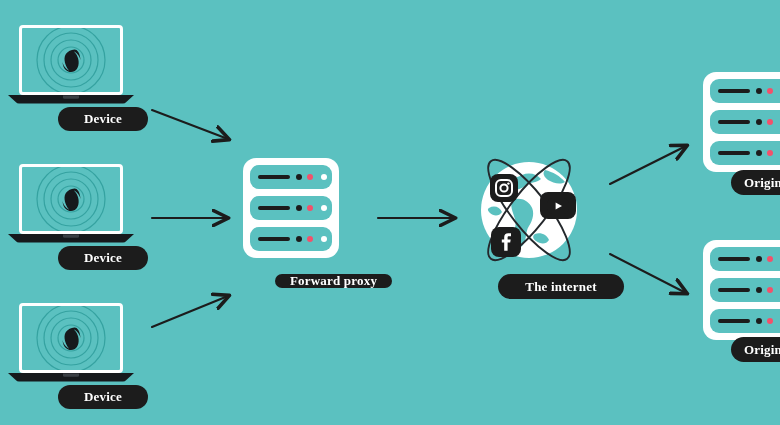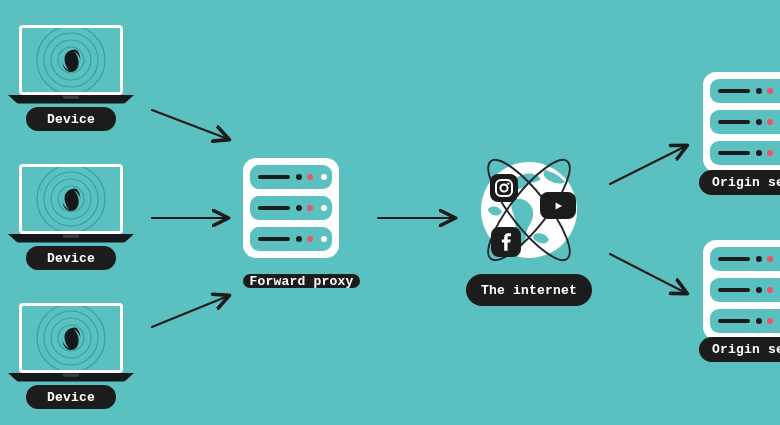--- a/index.html
+++ b/index.html
@@ -19,29 +19,30 @@
     height: 425px;
     background: #5BC1C0;
   }
 
   
   .pill {
     position: absolute;
     background: #1C1C1C;
     color: #FFFFFF;
     border-radius: 999px;
-    font-family: Liberation Mono, monospace;
+    font-family: Liberation Serif, serif;
     font-weight: bold;
     font-size: 13px;
     letter-spacing: 0.2px;
     display: flex;
     align-items: center;
     justify-content: center;
     white-space: nowrap;
     box-sizing: border-box;
+    margin-left: 32px;
   }
 
   
   .device {
     position: absolute;
     width: 126px;
     height: 92px;
   }
   .device .screen {
     position: absolute;
@@ -278,21 +279,21 @@
       </svg>
     </div>
 
     
     <div class="social" style="left:24px; top:79px; width:30px; height:30px;">
       <svg width="18" height="18" viewBox="0 0 18 18">
         <path d="M11.8,3.2 H14 V0.2 H11.2 C8.6,0.2 7.2,1.8 7.2,4.2 V6.4 H4.8 V9.5 H7.2 V17.8 H10.6 V9.5 H13.2 L13.7,6.4 H10.6 V4.5 C10.6,3.6 10.9,3.2 11.8,3.2 Z" fill="#FFFFFF"></path>
       </svg>
     </div>
   </div>
-  <div class="pill" style="left:466px; top:274px; width:126px; height:32px;">
+  <div class="pill" style="left:466px; top:274px; width:126px; height:25px;">
     <span>The internet</span>
   </div>
 
   <div class="server" style="left:703px; top:72px;">
     <div class="shell"></div>
     <div class="unit u1">
       <span class="bar"></span>
       <span class="dot dark"></span>
       <span class="dot pink"></span>
 

